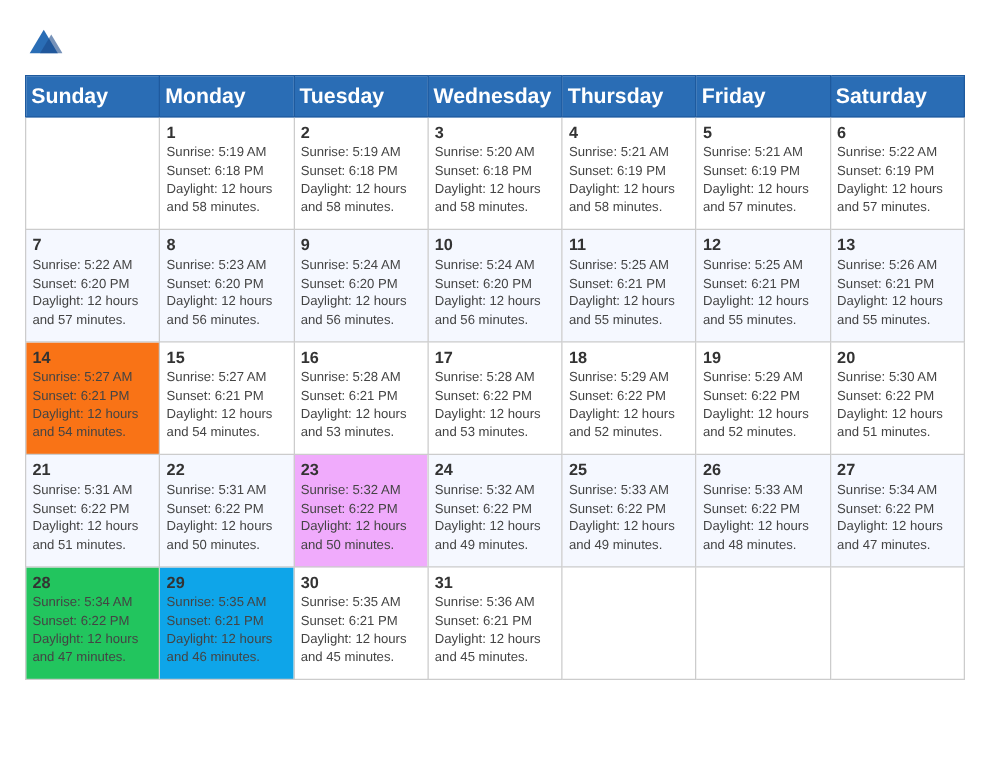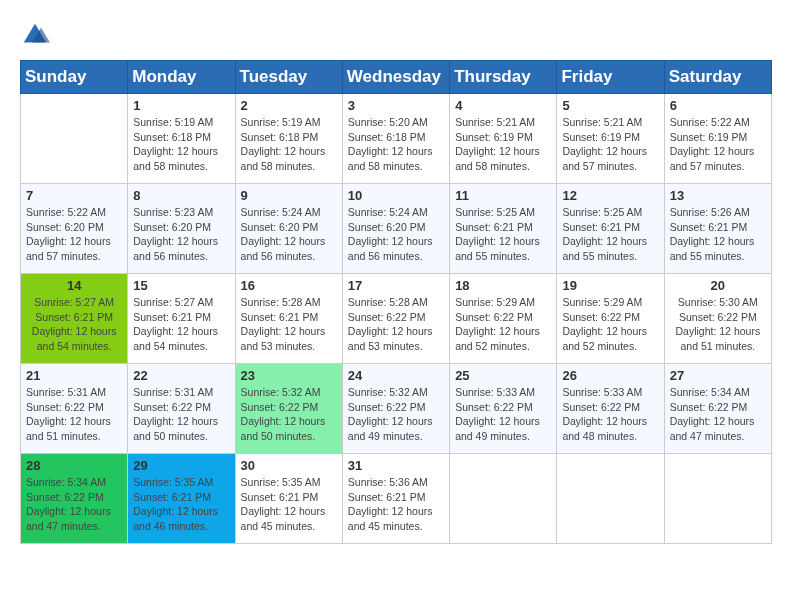--- a/index.html
+++ b/index.html
@@ -163,21 +163,21 @@
         <td style="background: rgb(245, 248, 255);">
           <span class="day-number">12</span>
           <div class="day-info">Sunrise: 5:25 AM<br>Sunset: 6:21 PM<br>Daylight: 12 hours<br>and 55 minutes.</div>
         </td>
         <td style="background: rgb(245, 248, 255);">
           <span class="day-number">13</span>
           <div class="day-info">Sunrise: 5:26 AM<br>Sunset: 6:21 PM<br>Daylight: 12 hours<br>and 55 minutes.</div>
         </td>
       </tr>
       <tr>
-        <td style="background: #84cc16; text-align: center;">
+        <td style="background: #f97316;">
           <span class="day-number">14</span>
           <div class="day-info">Sunrise: 5:27 AM<br>Sunset: 6:21 PM<br>Daylight: 12 hours<br>and 54 minutes.</div>
         </td>
         <td style="background: rgb(255, 255, 255);">
           <span class="day-number">15</span>
           <div class="day-info">Sunrise: 5:27 AM<br>Sunset: 6:21 PM<br>Daylight: 12 hours<br>and 54 minutes.</div>
         </td>
         <td style="background: rgb(255, 255, 255);">
           <span class="day-number">16</span>
           <div class="day-info">Sunrise: 5:28 AM<br>Sunset: 6:21 PM<br>Daylight: 12 hours<br>and 53 minutes.</div>
@@ -187,35 +187,35 @@
           <div class="day-info">Sunrise: 5:28 AM<br>Sunset: 6:22 PM<br>Daylight: 12 hours<br>and 53 minutes.</div>
         </td>
         <td style="background: rgb(255, 255, 255);">
           <span class="day-number">18</span>
           <div class="day-info">Sunrise: 5:29 AM<br>Sunset: 6:22 PM<br>Daylight: 12 hours<br>and 52 minutes.</div>
         </td>
         <td style="background: rgb(255, 255, 255); margin-top: 24px;">
           <span class="day-number">19</span>
           <div class="day-info">Sunrise: 5:29 AM<br>Sunset: 6:22 PM<br>Daylight: 12 hours<br>and 52 minutes.</div>
         </td>
-        <td style="background: rgb(255, 255, 255); text-align: center;">
+        <td style="background: rgb(255, 255, 255);">
           <span class="day-number">20</span>
           <div class="day-info">Sunrise: 5:30 AM<br>Sunset: 6:22 PM<br>Daylight: 12 hours<br>and 51 minutes.</div>
         </td>
       </tr>
       <tr>
         <td style="background: rgb(245, 248, 255);">
           <span class="day-number">21</span>
           <div class="day-info">Sunrise: 5:31 AM<br>Sunset: 6:22 PM<br>Daylight: 12 hours<br>and 51 minutes.</div>
         </td>
         <td style="background: rgb(245, 248, 255);">
           <span class="day-number">22</span>
           <div class="day-info">Sunrise: 5:31 AM<br>Sunset: 6:22 PM<br>Daylight: 12 hours<br>and 50 minutes.</div>
         </td>
-        <td style="background: #86efac;">
+        <td style="background: #f0abfc;">
           <span class="day-number">23</span>
           <div class="day-info">Sunrise: 5:32 AM<br>Sunset: 6:22 PM<br>Daylight: 12 hours<br>and 50 minutes.</div>
         </td>
         <td style="background: rgb(245, 248, 255);">
           <span class="day-number">24</span>
           <div class="day-info">Sunrise: 5:32 AM<br>Sunset: 6:22 PM<br>Daylight: 12 hours<br>and 49 minutes.</div>
         </td>
         <td style="background: rgb(245, 248, 255);">
           <span class="day-number">25</span>
           <div class="day-info">Sunrise: 5:33 AM<br>Sunset: 6:22 PM<br>Daylight: 12 hours<br>and 49 minutes.</div>

